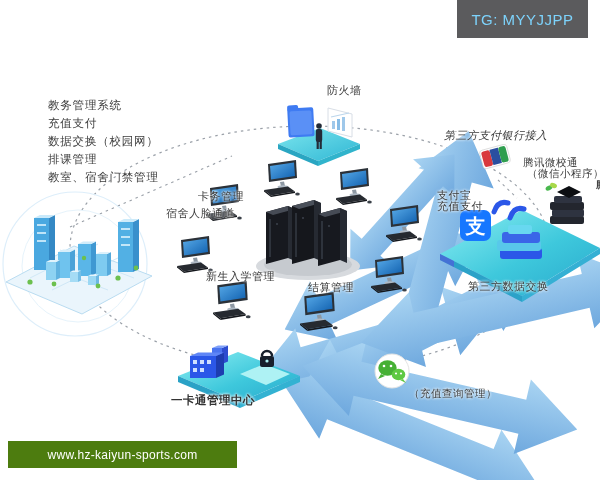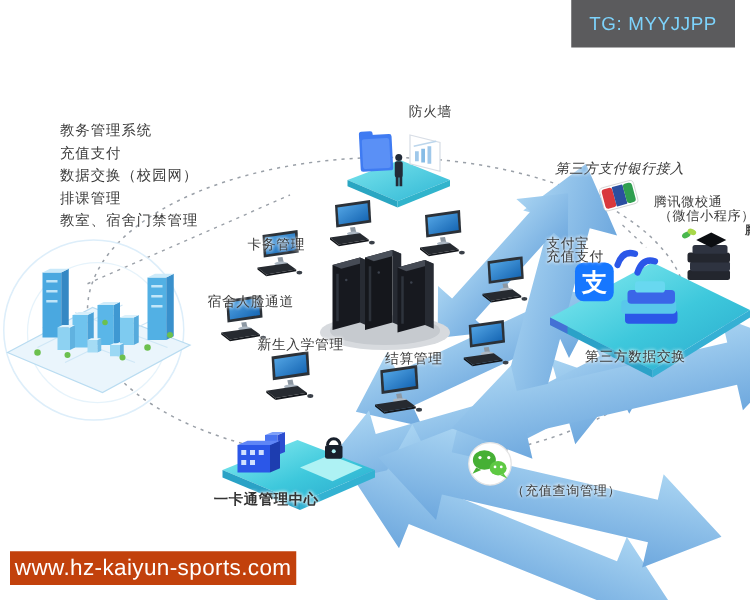--- a/index.html
+++ b/index.html
@@ -10,22 +10,22 @@
        letter-spacing:.5px;white-space:nowrap;z-index:3;
        text-shadow:0 0 3px #fff,0 0 3px #fff;}
   .lbl.small{font-size:10.5px;}
   .lbl.bold{font-weight:700;color:#333;}
   .left-list{position:absolute;left:48px;top:96px;z-index:3;}
   .left-list div{font-size:11.5px;line-height:18px;color:#3c3c3c;font-weight:500;
                  letter-spacing:.8px;white-space:nowrap;}
   .badge{position:absolute;left:457px;top:0;width:131px;height:38px;background:#5b5b5d;
          color:#7dd3fc;font-size:15px;letter-spacing:.5px;display:flex;align-items:center;
          justify-content:center;z-index:6;}
-  .watermark{position:absolute;left:8px;top:441px;width:229px;height:27px;background:#c2410c;
-         color:#fff;font-size:18px;display:flex;align-items:center;justify-content:center;
+  .watermark{position:absolute;left:8px;top:441px;width:229px;height:27px;background:#4d7c0f;
+         color:#fff;font-size:12px;display:flex;align-items:center;justify-content:center;
          letter-spacing:.3px;z-index:6;}
 </style>
 </head>
 <body>
 
 <div id="stage">
 
 <svg id="diagram-svg" width="600" height="480" viewBox="0 0 600 480">
   <defs>
     <linearGradient id="gscr" x1="0" y1="0" x2="1" y2="1">
@@ -312,21 +312,21 @@
 <div class="left-list">
   <div>教务管理系统</div>
   <div>充值支付</div>
   <div>数据交换（校园网）</div>
   <div>排课管理</div>
   <div>教室、宿舍门禁管理</div>
 </div>
 
 <div class="lbl" style="left:327px;top:84px;">防火墙</div>
 <div class="lbl" style="left:198px;top:190px;">卡务管理</div>
-<div class="lbl" style="left:166px;top:236px;">宿舍人脸通道</div>
+<div class="lbl" style="left:166px;top:207px;">宿舍人脸通道</div>
 <div class="lbl" style="left:206px;top:270px;">新生入学管理</div>
 <div class="lbl" style="left:308px;top:281px;">结算管理</div>
 <div class="lbl" style="left:444px;top:129px;font-style:italic;">第三方支付银行接入</div>
 <div class="lbl small" style="left:523px;top:156px;">腾讯微校通</div>
 <div class="lbl small" style="left:527px;top:167px;">（微信小程序）</div>
 <div class="lbl" style="left:557px;top:180px;font-size:9.5px;font-weight:700;margin-left:39px;">腾讯微卡</div>
 <div class="lbl" style="left:437px;top:189px;">支付宝</div>
 <div class="lbl" style="left:437px;top:200px;">充值支付</div>
 <div class="lbl" style="left:468px;top:280px;">第三方数据交换</div>
 <div class="lbl small" style="left:409px;top:387px;">（充值查询管理）</div>

